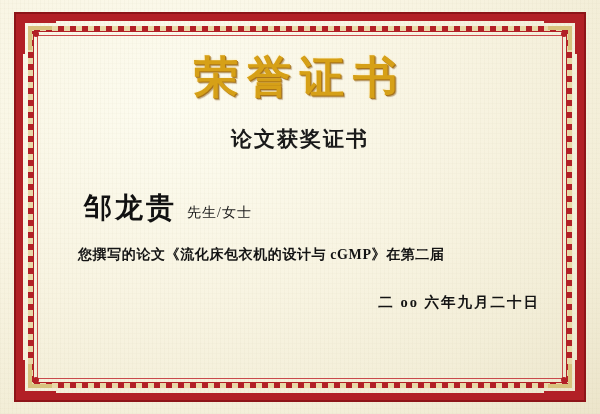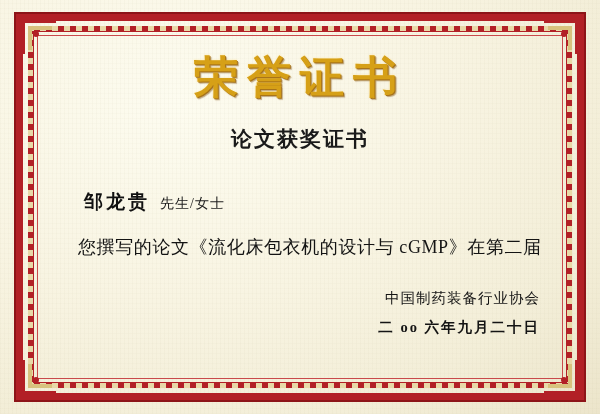--- a/index.html
+++ b/index.html
@@ -140,41 +140,42 @@
 
   .recipient-line {
     margin-top: 36px;
     padding-left: 38px;
     display: flex;
     align-items: baseline;
     white-space: nowrap;
   }
   .recipient-name {
     font-family: "DejaVu Serif", "Liberation Serif", serif;
-    font-size: 19px;
+    font-size: 28px;
     font-weight: bold;
     letter-spacing: 3px;
     color: #111;
   }
   .recipient-suffix {
     margin-left: 10px;
     font-size: 14px;
     color: #1a1a1a;
     letter-spacing: 1px;
     text-align: right;
   }
 
   .body-para {
     margin-top: 14px;
-    font-size: 18px;
+    font-size: 14px;
     line-height: 2.0;
     color: #141414;
     letter-spacing: 0.6px;
     text-align: justify;
     padding: 0 4px;
+    font-weight: bold;
   }
   .body-para .indent { display: inline-block; width: 28px; }
 
   .signature-block {
     margin-top: 24px;
     text-align: right;
     padding-right: 14px;
   }
   .org {
     font-size: 14.5px;
@@ -240,18 +241,17 @@
       <span class="recipient-name">邹龙贵</span>
       <span class="recipient-suffix">先生/女士</span>
     </div>
 
     <div class="body-para">
       <span class="indent"></span><span>您撰写的论文《流化床包衣机的设计与 cGMP》在第二届</span>
     </div>
 
 
     <div class="signature-block">
-      <div class="org">中国制药装备行业协会</div>
       <div class="date">二 oo 六年九月二十日</div>
     </div>
 
   </div>
 </div>
 
 </body></html>

